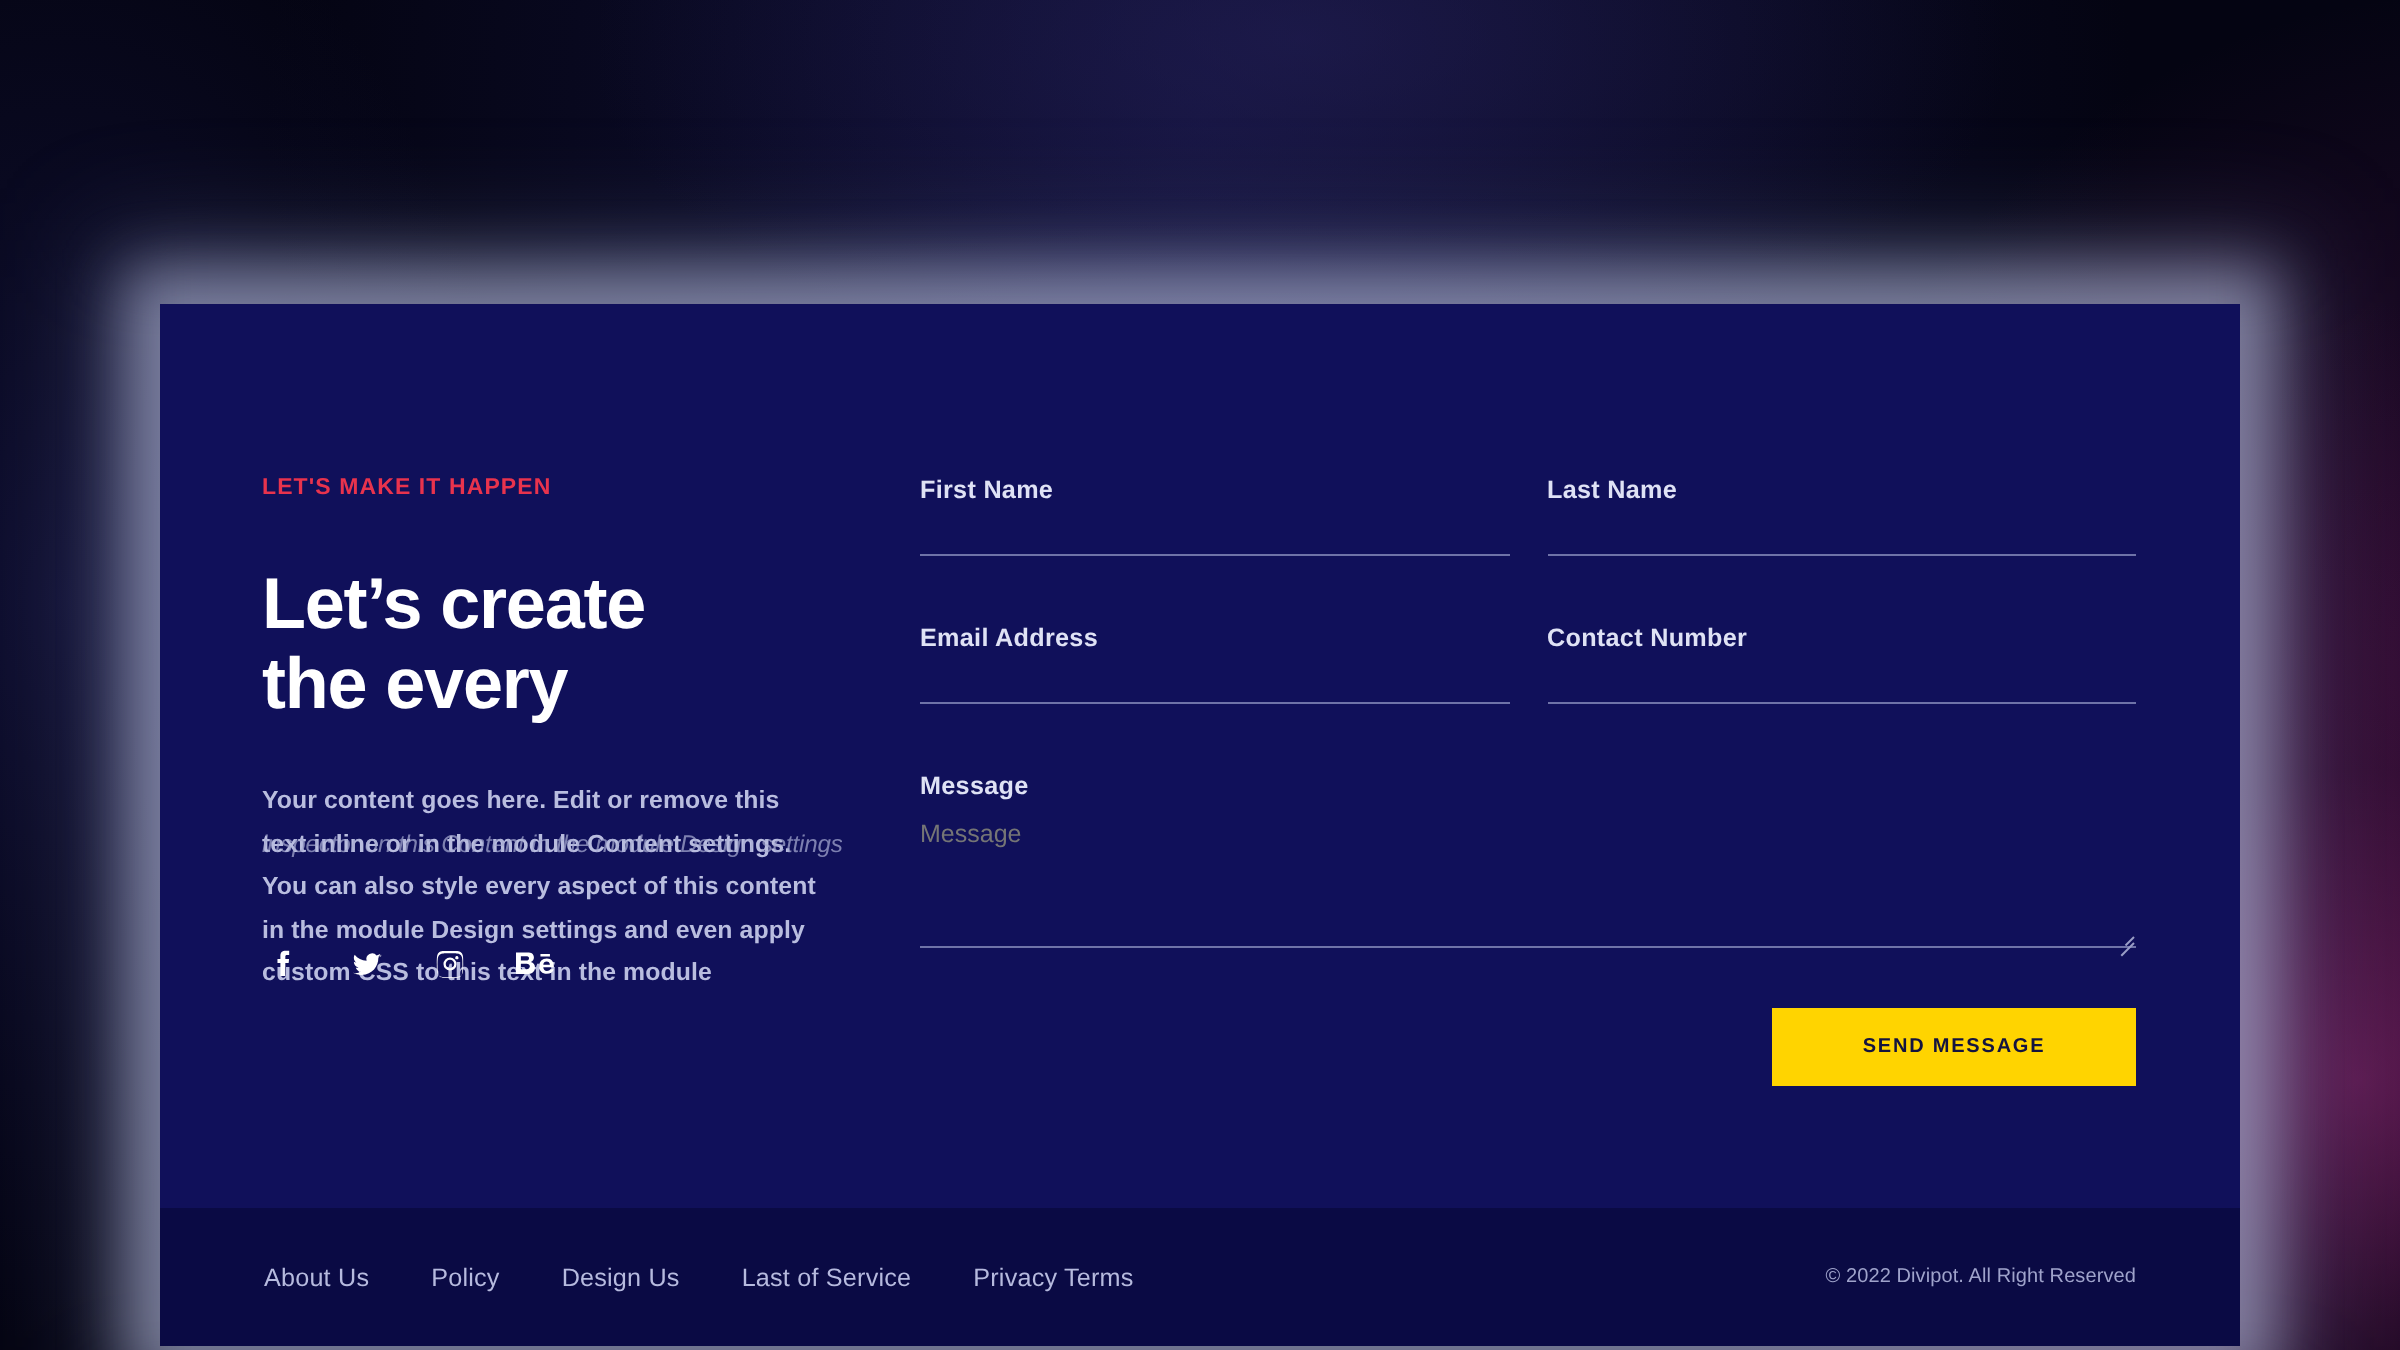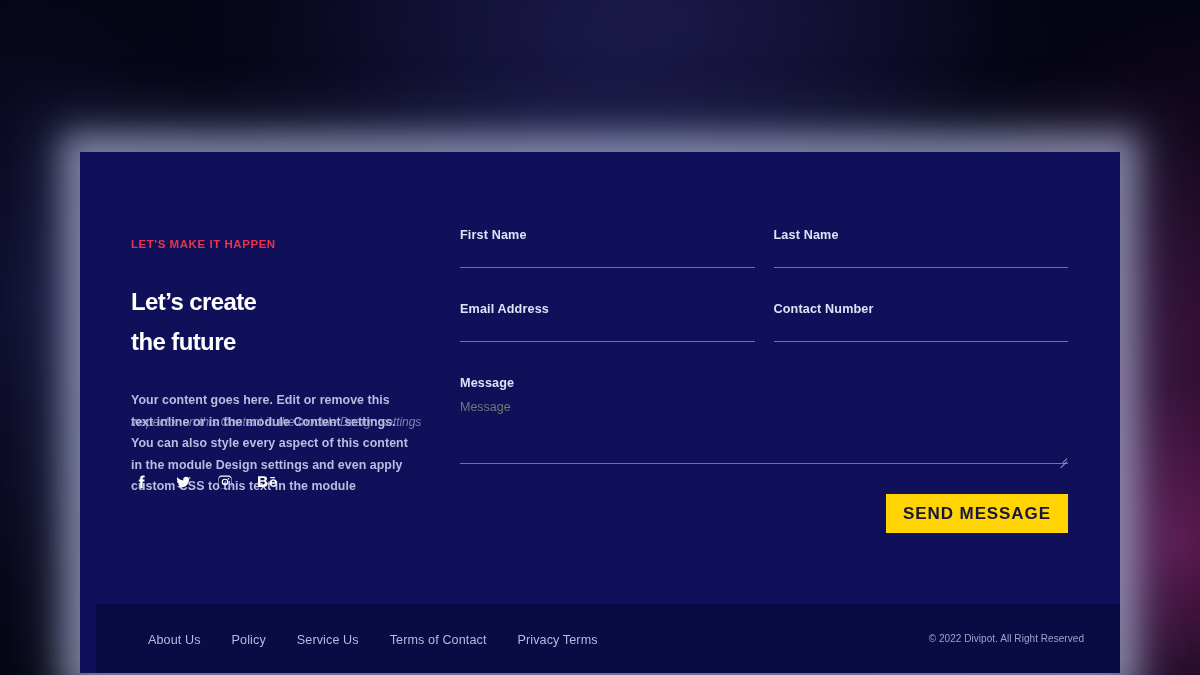--- a/index.html
+++ b/index.html
@@ -78,21 +78,21 @@
     color: #e8334d;
     font-size: 11.5px;
     font-weight: 700;
     letter-spacing: 0.55px;
     text-transform: uppercase;
     margin-bottom: 32px;
   }
 
   #headline {
     color: #ffffff;
-    font-size: 24px;
+    font-size: 36px;
     line-height: 40px;
     font-weight: 700;
     letter-spacing: -0.6px;
     margin-bottom: 28px;
   }
   #headline .ln { display: block; }
 
   #blurb {
     position: relative;
     color: #b9bddf;
@@ -132,21 +132,21 @@
     align-items: center;
     justify-content: center;
     color: #ffffff;
     cursor: pointer;
   }
   .social-icon svg { display: block; fill: #ffffff; }
 
   
   #contact-form {
     position: absolute;
-    left: 380px; top: 76px;
+    left: 380px; top: 86px;
     width: 608px;
   }
 
   .field-grid {
     display: flex;
     gap: 19px;
     margin-bottom: 34px;
   }
   .field {
     position: relative;
@@ -220,31 +220,31 @@
     justify-content: flex-end;
     margin-top: 30px;
   }
   #send-button {
     background: #ffd400;
     color: #14143f;
     border: 0;
     width: 182px;
     height: 39px;
     font-family: "Liberation Sans", sans-serif;
-    font-size: 17px;
+    font-size: 10px;
     font-weight: 700;
     letter-spacing: 0.9px;
     text-transform: uppercase;
     cursor: pointer;
   }
 
   
   #site-footer {
     position: absolute;
-    left: 16px; bottom: 0;
+    left: 0; bottom: 0;
     width: 100%;
     height: 69px;
     background: #0a0a44;
     display: flex;
     align-items: center;
     justify-content: space-between;
     padding: 0 52px;
   }
   #footer-links {
     display: flex;
@@ -278,21 +278,21 @@
 
 <section id="contact-panel">
 
   <div class="panel-body">
 
     <div id="left-col">
       <div id="eyebrow">LET'S MAKE IT HAPPEN</div>
 
       <h1 id="headline">
         <span class="ln">Let’s create</span>
-        <span class="ln">the future</span>
+        <span class="ln">the every</span>
       </h1>
 
       <div id="blurb">
         <span>Your content goes here. Edit or remove this text inline or in the module Content settings. You can also style every aspect of this content in the module Design settings and even apply custom CSS to this text in the module</span>
         <span id="blurb-ghost">inspector on this Content in the module Design settings and</span>
       </div>
     </div>
 
     <div id="social-row">
       <span class="social-icon">
@@ -354,20 +354,20 @@
         <button id="send-button" type="button">SEND MESSAGE</button>
       </div>
 
     </form>
   </div>
 
   <footer id="site-footer">
     <ul id="footer-links">
       <li><a class="footer-link">About Us</a></li>
       <li><a class="footer-link">Policy</a></li>
-      <li><a class="footer-link">Service Us</a></li>
-      <li><a class="footer-link">Terms of Contact</a></li>
+      <li><a class="footer-link">Design Us</a></li>
+      <li><a class="footer-link">Last of Service</a></li>
       <li><a class="footer-link">Privacy Terms</a></li>
     </ul>
     <div id="copyright">© 2022 Divipot. All Right Reserved</div>
   </footer>
 
 </section>
 
 </body></html>

